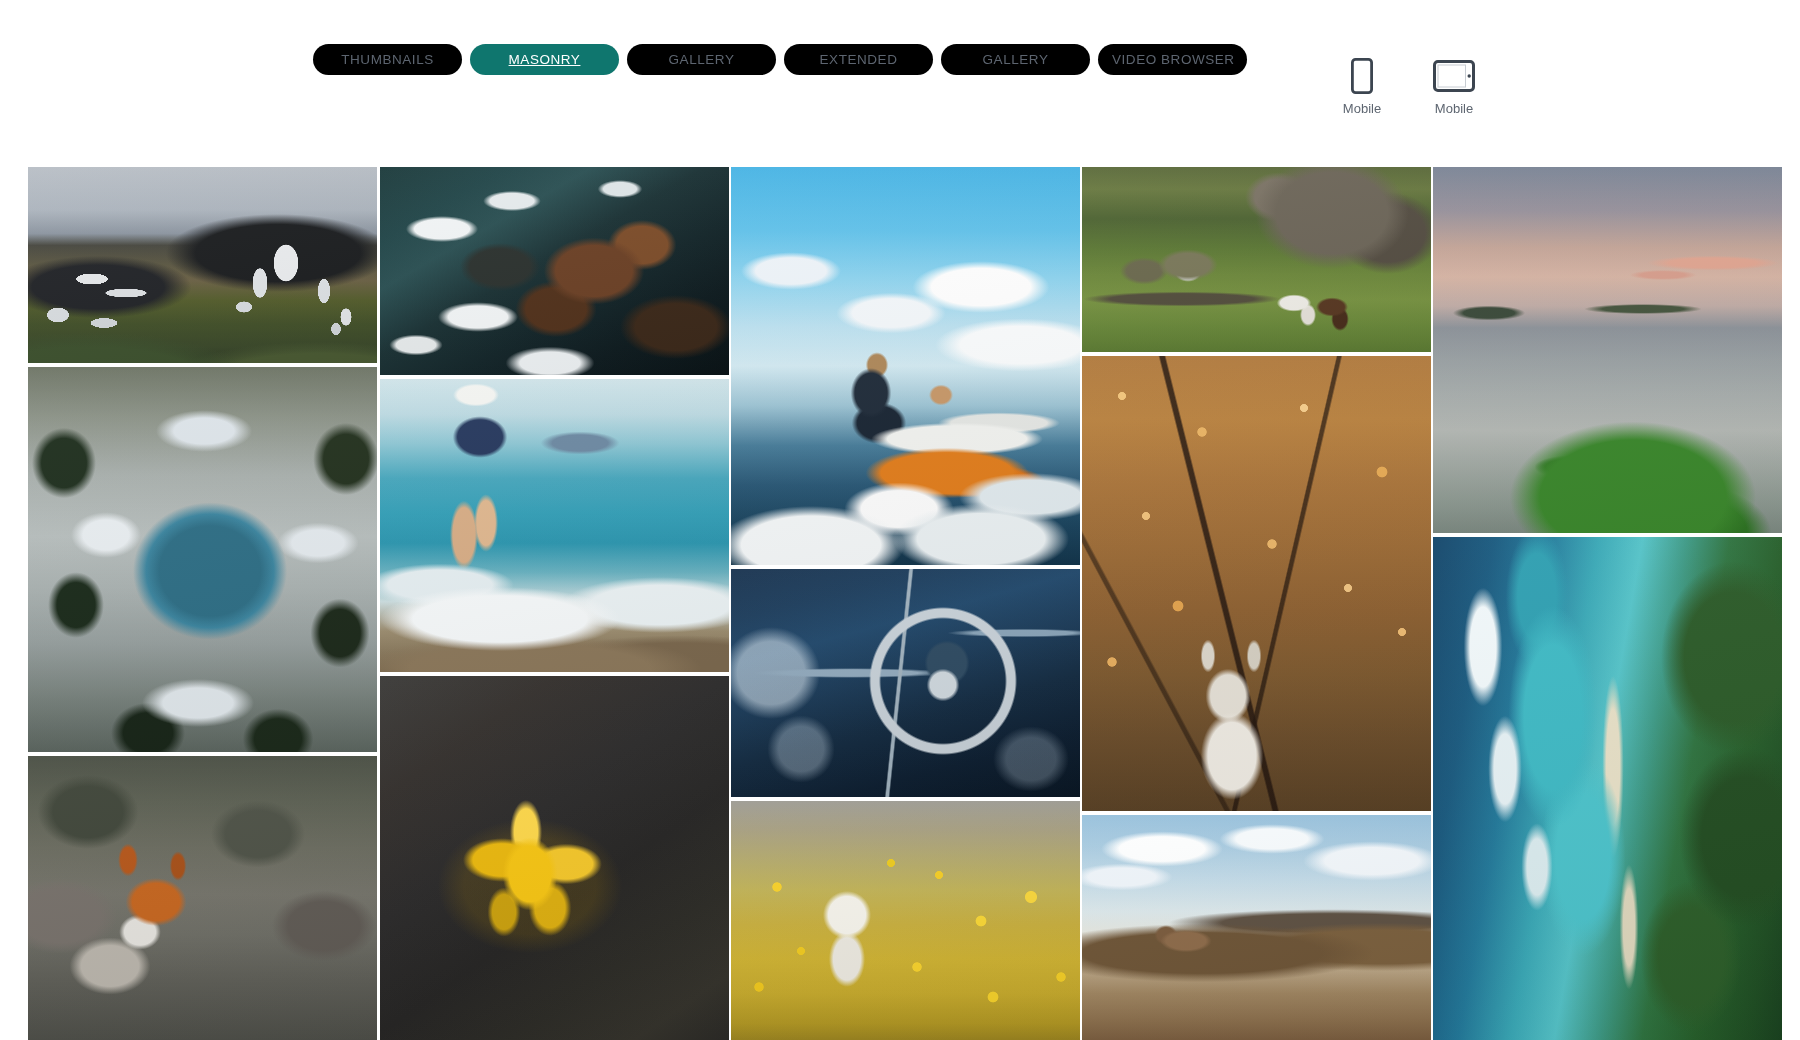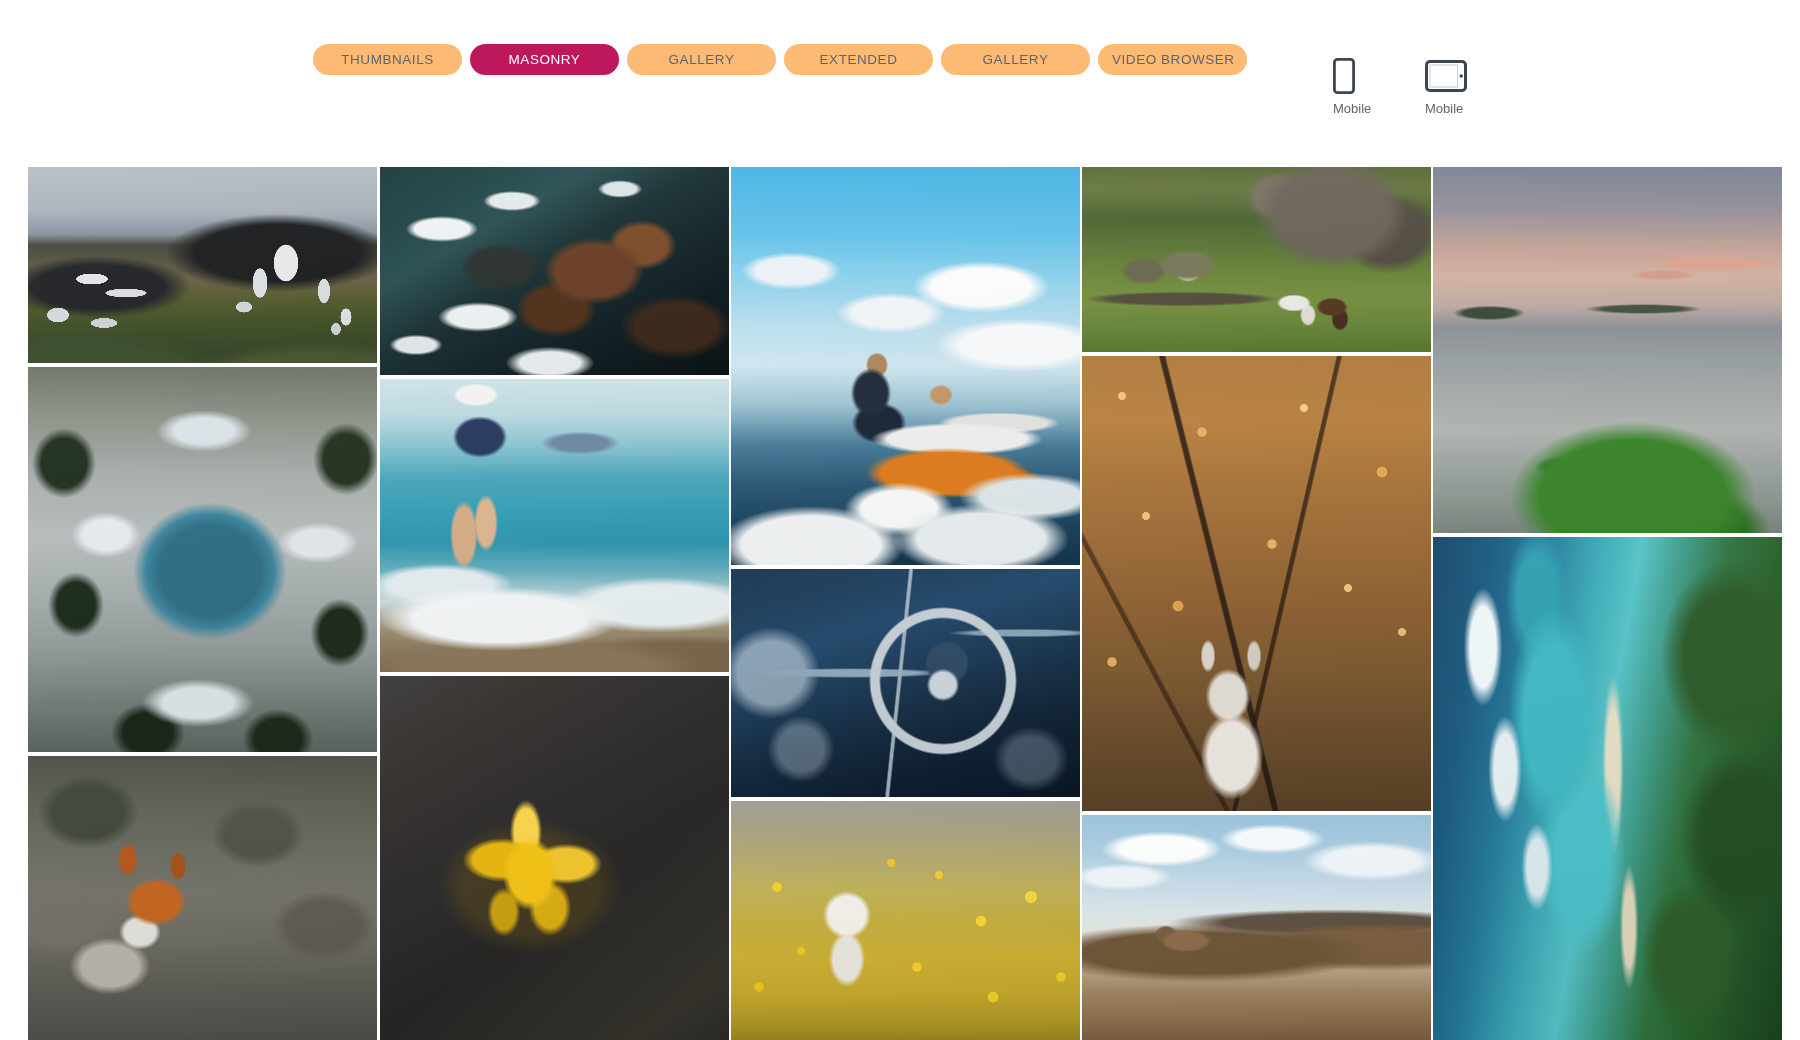--- a/index.html
+++ b/index.html
@@ -25,50 +25,51 @@
   }
   .btn-row {
     display: flex;
     gap: 8px;
     margin-bottom: 8px;
   }
   .layout-btn {
     height: 31px;
     border: 0;
     border-radius: 16px;
-    background: #fdba74;
+    background: #000000;
     color: #5d6570;
     font-family: "Liberation Sans", sans-serif;
     font-size: 13.5px;
     letter-spacing: 0.55px;
     line-height: 31px;
     text-align: center;
     cursor: pointer;
     padding: 0 14px;
     white-space: nowrap;
     min-width: 149px;
     user-select: none;
   }
   .layout-btn.active {
-    background: #be185d;
+    background: #0f766e;
     color: #ffffff;
+    text-decoration: underline;
   }
 
   
   #device-group {
     position: absolute;
     left: 1333px; top: 55px;
     display: flex;
     gap: 34px;
     align-items: flex-start;
   }
   .device {
     display: flex;
     flex-direction: column;
-    align-items: flex-start;
+    align-items: center;
     cursor: pointer;
     width: 58px;
   }
   .device-glyph {
     height: 42px;
     display: flex;
     align-items: center;
     justify-content: center;
   }
   .device-label {

